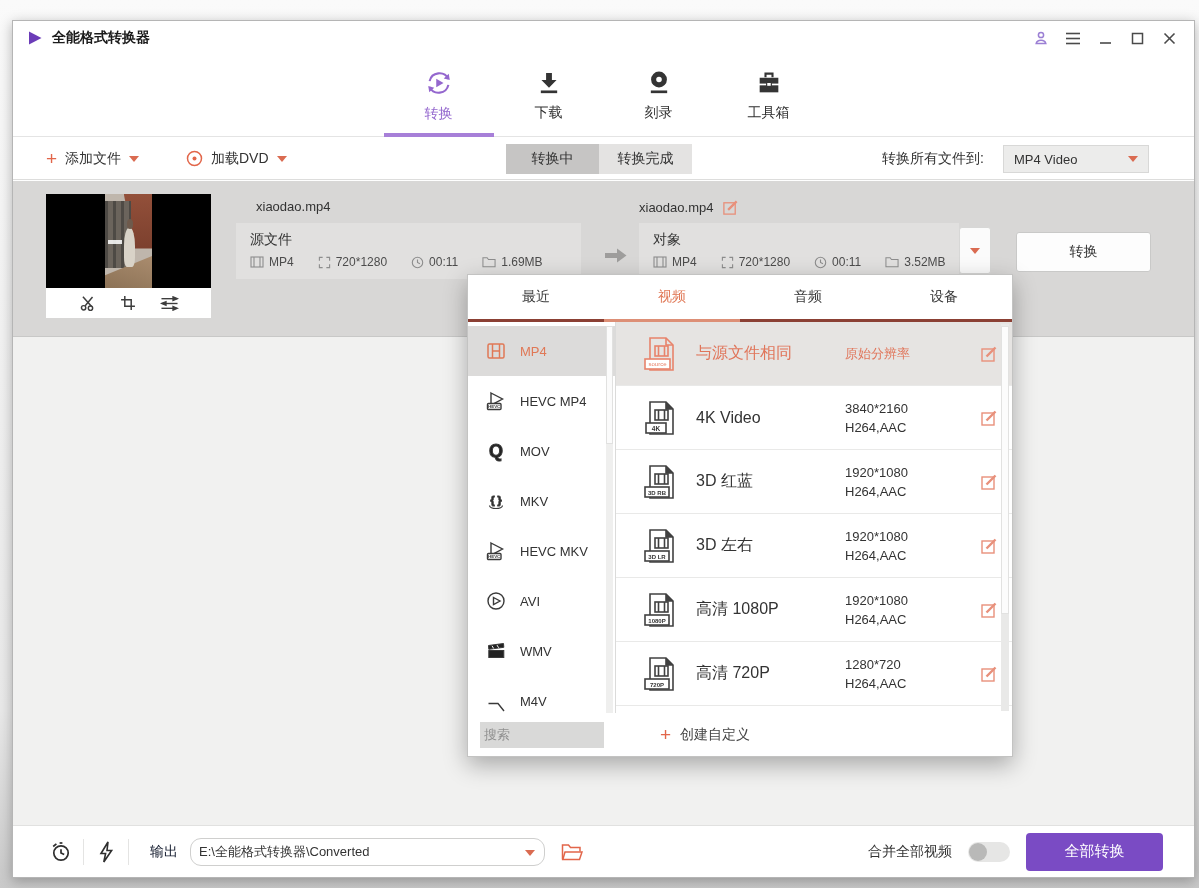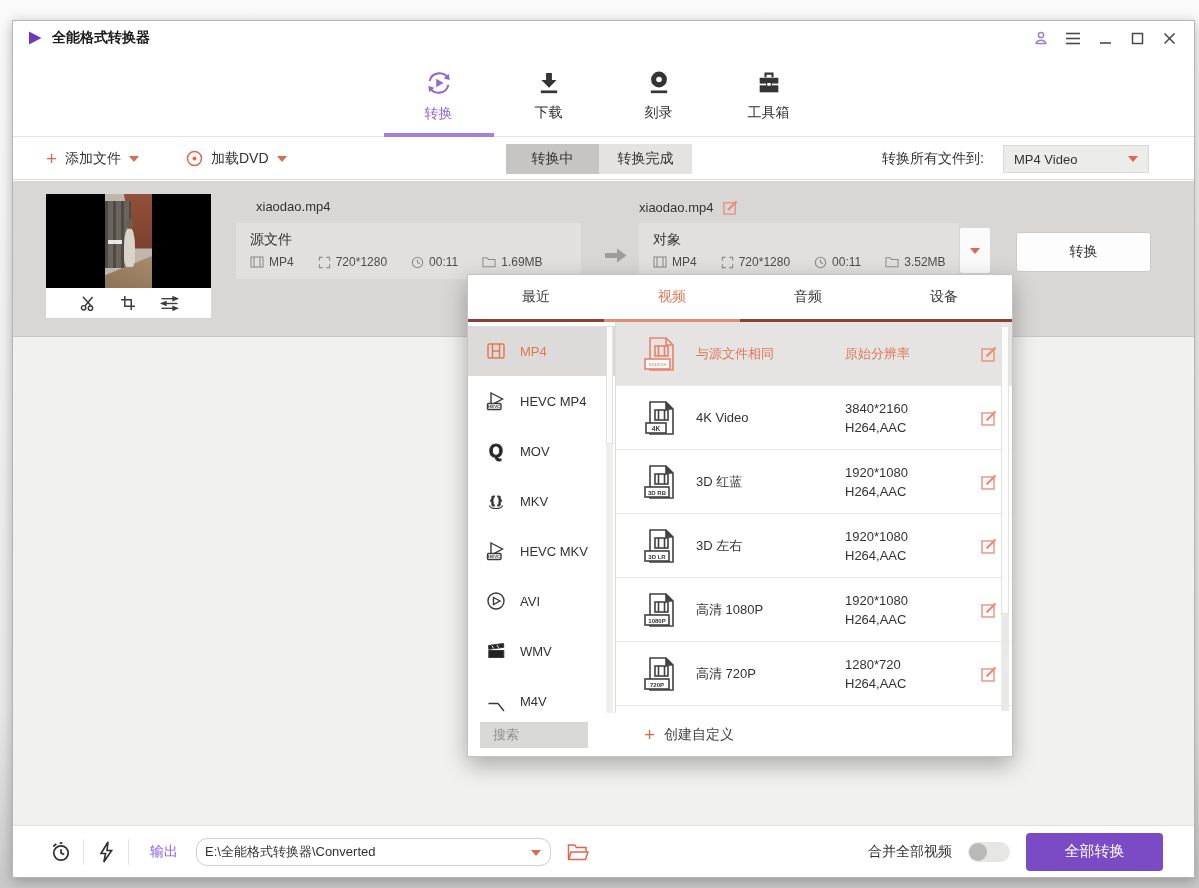--- a/index.html
+++ b/index.html
@@ -84,38 +84,38 @@
   .fmt-item { height:50px; display:flex; align-items:center; gap:13px; padding-left:17px; color:#333; font-size:13px; cursor:pointer; }
   .fmt-item.selected { background:#DCDBDA; color:#E07856; }
   .fmt-item.selected svg { stroke:#E07856; color:#E07856; }
   .fmt-item svg { stroke:#3a3a3a; color:#3a3a3a; flex:0 0 auto; }
   .fmt-scroll { position:absolute; right:2px; top:4px; bottom:0; width:7px; background:#EFEFEE; }
   .fmt-thumb { position:absolute; top:0; left:0; width:7px; height:118px; background:#FBFBFB; border:1px solid #E1E1E0; }
   .preset-col { flex:1; position:relative; overflow:hidden; }
   .preset-row { height:64px; display:flex; align-items:center; border-bottom:1px solid #E9E9E8; padding:0 14px 0 26px; cursor:pointer; }
   .preset-row.selected { background:#E6E4E2; }
   .preset-row.selected .pr-name, .preset-row.selected .pr-res { color:#E0755A; }
-  .pr-name { margin-left:16px; width:112px; font-size:13px; color:#333; }
+  .pr-name { margin-left:16px; width:112px; font-size:16px; color:#333; }
   .pr-detail { width:130px; display:flex; flex-direction:column; gap:4px; font-size:13px; color:#333;margin-left:37px; }
   .pr-edit { margin-left:auto; display:flex; cursor:pointer; }
   .preset-scroll { position:absolute; right:3px; top:2px; bottom:2px; width:8px; background:#E9E9E8; }
   .preset-thumb { position:absolute; top:2px; left:0; width:8px; height:288px; background:#FCFCFC; border:1px solid #E2E2E1; }
   .popup-footer { position:absolute; bottom:0; left:0; right:0; height:43px; background:#fff; display:flex; align-items:center; padding:0 12px; }
-  .search-input { width:108px; height:26px; background:#D9D9D8; border:none; outline:none; padding:0 13px;
+  .search-input { width:124px; height:26px; background:#D9D9D8; border:none; outline:none; padding:0 4px;
                   font-size:13px; color:#555; font-family:inherit; }
   .search-input::placeholder { color:#8f8f8f; }
   .create-custom { margin-left:56px; display:flex; align-items:center; gap:9px; font-size:14px; color:#444; cursor:pointer; }
   .plus-glyph { color:#E2664A; font-size:19px; line-height:1; font-weight:400; }
 
   
   .bottombar { position:absolute; bottom:0; left:0; right:0; height:52px; background:#fff; border-top:1px solid #E1E1E0;
                display:flex; align-items:center; padding:0 31px; }
   .bb-ic { display:flex; align-items:center; justify-content:center; width:34px; cursor:pointer; }
   .vsep { width:1px; height:26px; background:#E4E4E3; margin:0 5px; }
-  .out-label { font-size:14px; color:#8b5cf6; margin:0 18px 0 16px; }
+  .out-label { font-size:14px; color:#0f172a; margin:0 12px 0 16px; }
   .path-box { position:relative; width:355px; height:28px; background:#fff; border:1px solid #CFCFCE; border-radius:11px;
               display:flex; align-items:center; }
   .path-input { border:none; outline:none; background:transparent; flex:1; padding:0 24px 0 8px; font-size:13px; color:#333; font-family:inherit; }
   .path-box .caret { position:absolute; right:9px; top:11px; }
   .folder-btn { margin-left:16px; display:flex; cursor:pointer; }
   .bb-right { margin-left:auto; display:flex; align-items:center; gap:16px; }
   .merge-label { font-size:14px; color:#333; }
   .toggle { width:42px; height:20px; background:#E6E6E5; border-radius:10px; position:relative; cursor:pointer; }
   .toggle .knob { position:absolute; left:1px; top:1px; width:18px; height:18px; background:#B9B9B8; border-radius:50%; }
   .convert-all-btn { width:137px; height:38px; background:#7A4BC4; border:none; border-radius:4px; color:#fff;

